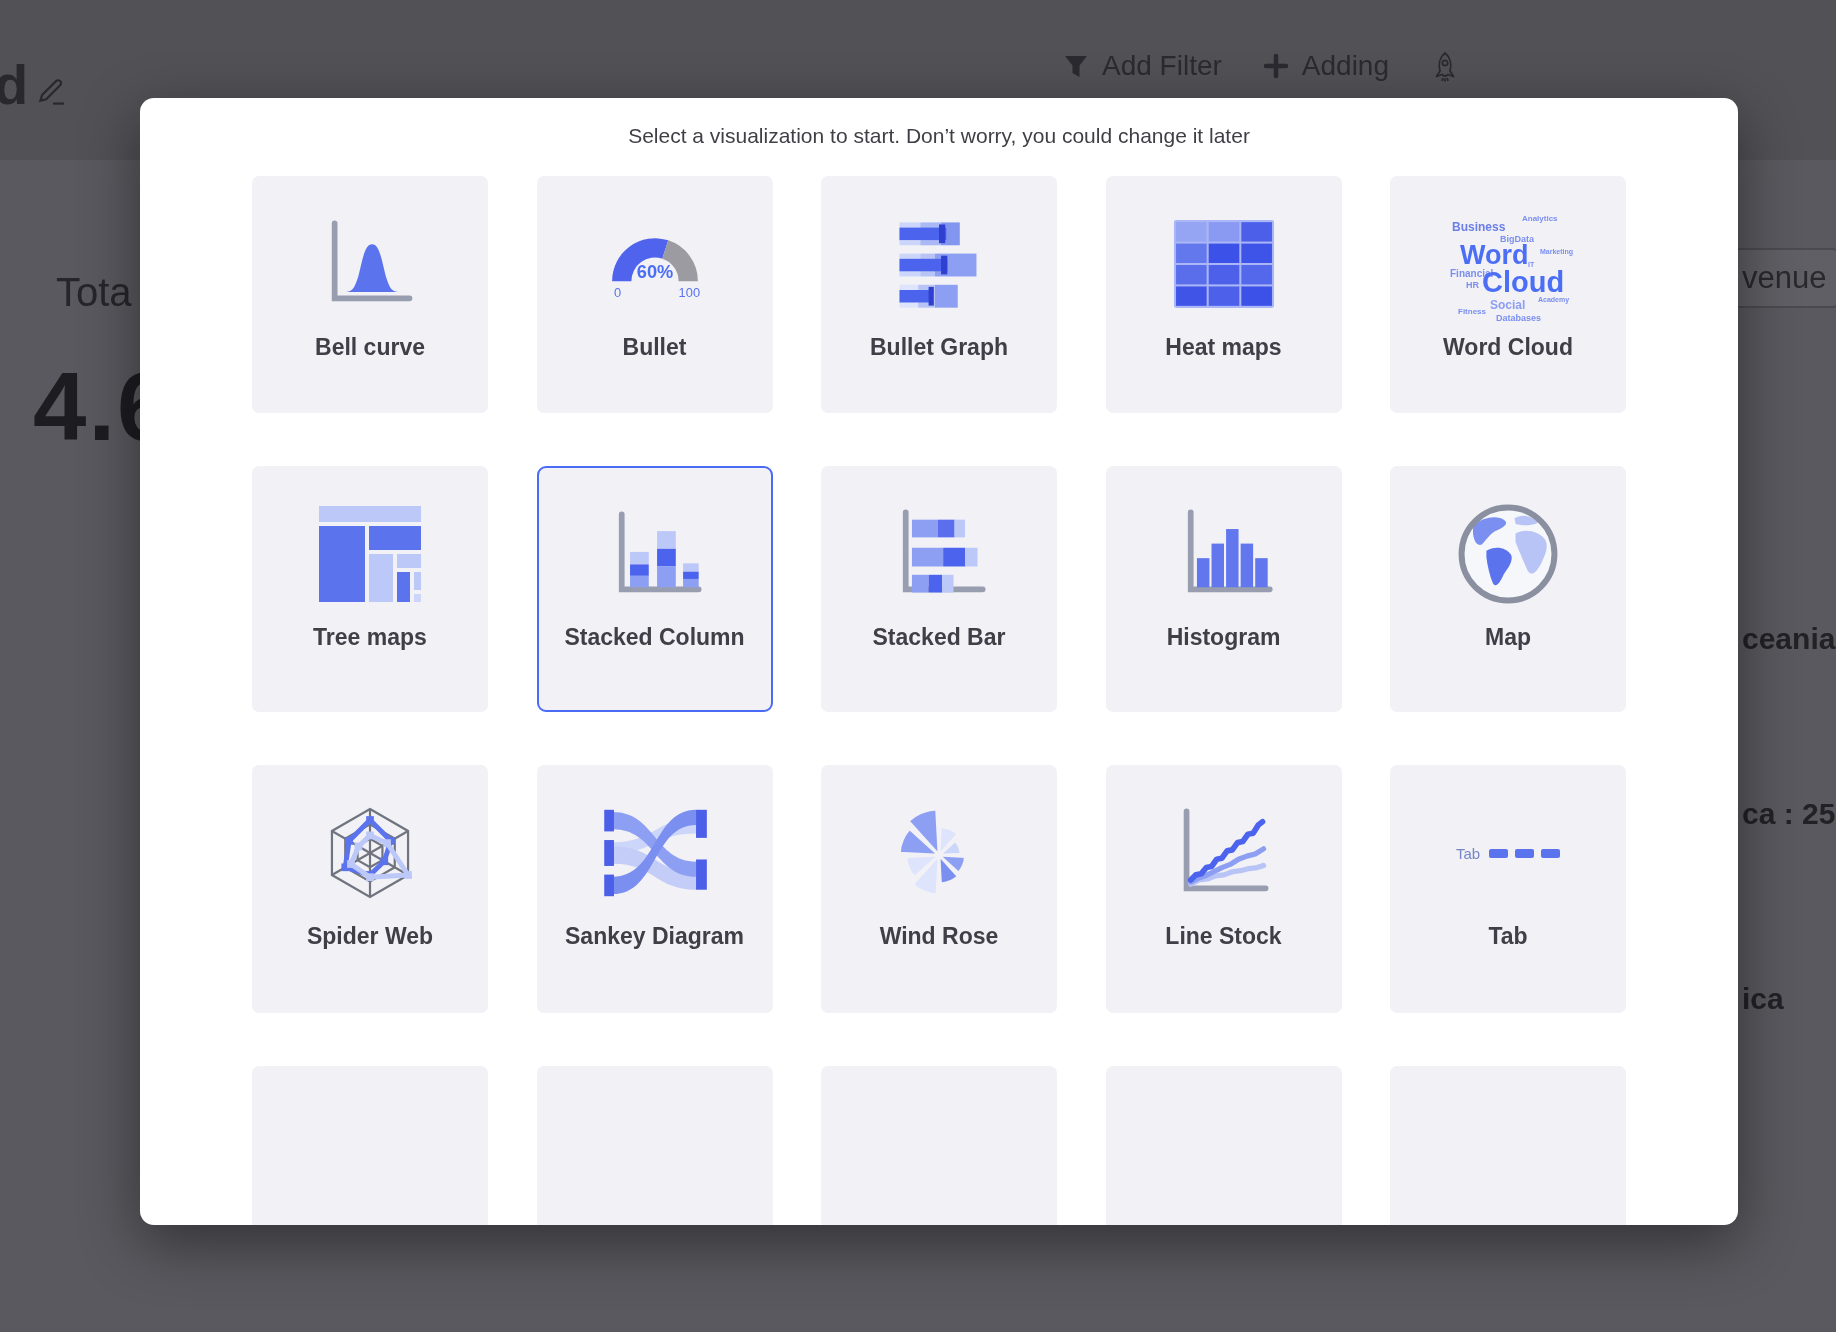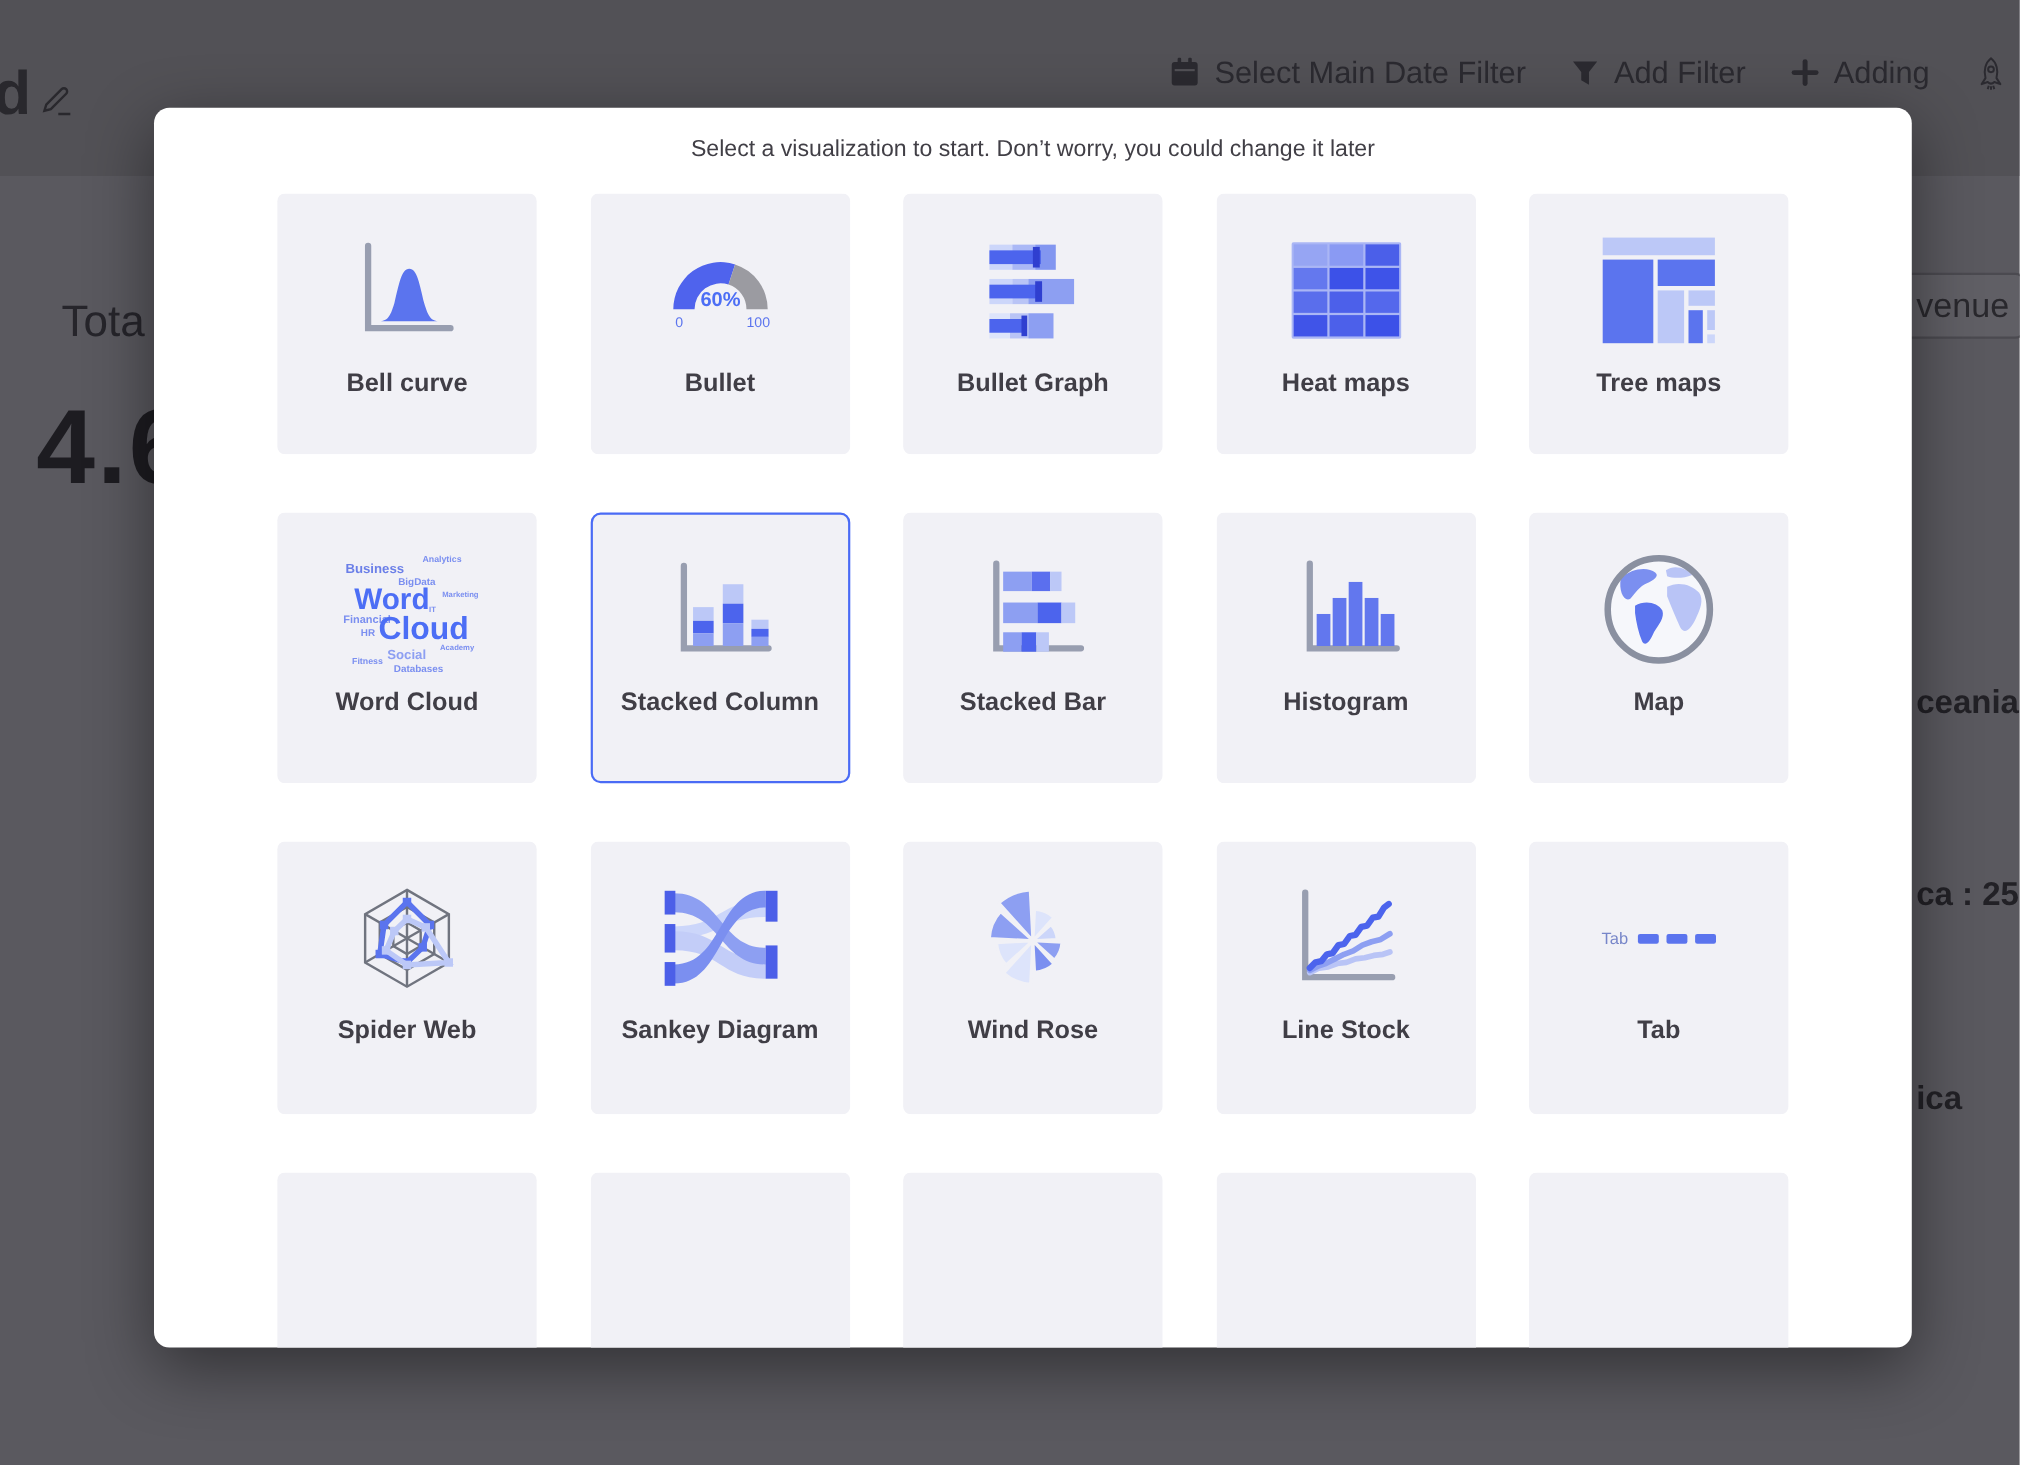--- a/index.html
+++ b/index.html
@@ -68,31 +68,20 @@
   <span class="pencil">
     <svg width="34" height="34" viewBox="0 0 28 28" fill="none" stroke="#29282d" stroke-width="1.8">
       <path d="M5,19 L16.5,7.5 a2.4,2.4 0 0 1 3.4,3.4 L8.4,22.4 L3.6,23.6 Z"></path>
       <line x1="14" y1="26" x2="23" y2="26"></line>
     </svg>
   </span>
 
   <div class="toolbar">
     <div class="tb-item">
       <span>
-        <svg width="30" height="30" viewBox="0 0 28 28">
-          <rect x="3" y="5" width="22" height="20" rx="2.5" fill="#2b2a30"></rect>
-          <rect x="8" y="1.5" width="3" height="6" rx="1" fill="#2b2a30"></rect>
-          <rect x="17" y="1.5" width="3" height="6" rx="1" fill="#2b2a30"></rect>
-          <rect x="5.5" y="11" width="17" height="1.8" fill="#525156"></rect>
-        </svg>
-      </span>
-      <span>Select Main Date Filter</span>
-    </div>
-    <div class="tb-item">
-      <span>
         <svg width="28" height="28" viewBox="0 0 28 28">
           <path d="M3,4 H25 L17.5,13.5 V25 L10.5,21 V13.5 Z" fill="#2b2a30"></path>
         </svg>
       </span>
       <span>Add Filter</span>
     </div>
     <div class="tb-item">
       <span>
         <svg width="28" height="28" viewBox="0 0 28 28" stroke="#2b2a30" stroke-width="4.5" stroke-linecap="round">
           <line x1="14" y1="4" x2="14" y2="24"></line>
@@ -190,55 +179,55 @@
           <rect x="2" y="65" width="30" height="19" fill="#4054e8"></rect>
             <rect x="34" y="65" width="30" height="19" fill="#4c60ea"></rect>
             <rect x="66" y="65" width="30" height="19" fill="#3c51e8"></rect>
         </svg>
       </div>
       <div class="card-label">Heat maps</div>
     </div>
 
     <div class="card">
       <div class="icon-wrap">
-        <div class="tm">
-          <div style="left:0;top:0;width:102px;height:16px;background:#bcc8f7;"></div>
-          <div style="left:0;top:20px;width:46px;height:76px;background:#5b74ee;"></div>
-          <div style="left:50px;top:20px;width:52px;height:24px;background:#5b74ee;"></div>
-          <div style="left:50px;top:48px;width:24px;height:48px;background:#bcc8f7;"></div>
-          <div style="left:78px;top:48px;width:24px;height:14px;background:#bcc8f7;"></div>
-          <div style="left:78px;top:66px;width:13px;height:30px;background:#5b74ee;"></div>
-          <div style="left:95px;top:66px;width:7px;height:18px;background:#bcc8f7;"></div>
-          <div style="left:95px;top:88px;width:7px;height:8px;background:#ccd6fa;"></div>
-        </div>
-      </div>
-      <div class="card-label">Tree maps</div>
-    </div>
-
-    <div class="card">
-      <div class="icon-wrap">
         <div class="wc">
           <span style="left:14px;top:14px;font-size:12px;color:#6b7fe8;">Business</span>
           <span style="left:84px;top:8px;font-size:8px;">Analytics</span>
           <span style="left:62px;top:28px;font-size:9px;">BigData</span>
           <span class="big" style="left:22px;top:34px;">Word</span>
           <span style="left:102px;top:42px;font-size:7px;">Marketing</span>
           <span style="left:90px;top:55px;font-size:7px;">IT</span>
           <span style="left:12px;top:62px;font-size:10px;">Financial</span>
           <span style="left:28px;top:74px;font-size:9px;">HR</span>
           <span class="big" style="left:44px;top:60px;font-size:29px;">Cloud</span>
           <span style="left:52px;top:92px;font-size:12px;color:#8d9ff2;">Social</span>
           <span style="left:100px;top:90px;font-size:7px;">Academy</span>
           <span style="left:20px;top:101px;font-size:8px;">Fitness</span>
           <span style="left:58px;top:107px;font-size:9px;">Databases</span>
         </div>
       </div>
       <div class="card-label">Word Cloud</div>
     </div>
 
+    <div class="card">
+      <div class="icon-wrap">
+        <div class="tm">
+          <div style="left:0;top:0;width:102px;height:16px;background:#bcc8f7;"></div>
+          <div style="left:0;top:20px;width:46px;height:76px;background:#5b74ee;"></div>
+          <div style="left:50px;top:20px;width:52px;height:24px;background:#5b74ee;"></div>
+          <div style="left:50px;top:48px;width:24px;height:48px;background:#bcc8f7;"></div>
+          <div style="left:78px;top:48px;width:24px;height:14px;background:#bcc8f7;"></div>
+          <div style="left:78px;top:66px;width:13px;height:30px;background:#5b74ee;"></div>
+          <div style="left:95px;top:66px;width:7px;height:18px;background:#bcc8f7;"></div>
+          <div style="left:95px;top:88px;width:7px;height:8px;background:#ccd6fa;"></div>
+        </div>
+      </div>
+      <div class="card-label">Tree maps</div>
+    </div>
+
     <div class="card selected">
       <div class="icon-wrap">
         <svg width="104" height="104" viewBox="0 0 100 92">
           <path d="M18,8 V80 H92" fill="none" stroke="#989eb0" stroke-width="5.5" stroke-linecap="round"></path>
           <rect x="26" y="44" width="18" height="12" fill="#bcc8f7"></rect>
             <rect x="26" y="56" width="18" height="11" fill="#4c64ed"></rect>
             <rect x="26" y="67" width="18" height="11" fill="#8d9ff2"></rect>
           <rect x="52" y="24" width="18" height="17" fill="#bcc8f7"></rect>
             <rect x="52" y="41" width="18" height="17" fill="#4c64ed"></rect>
             <rect x="52" y="58" width="18" height="20" fill="#8d9ff2"></rect>

